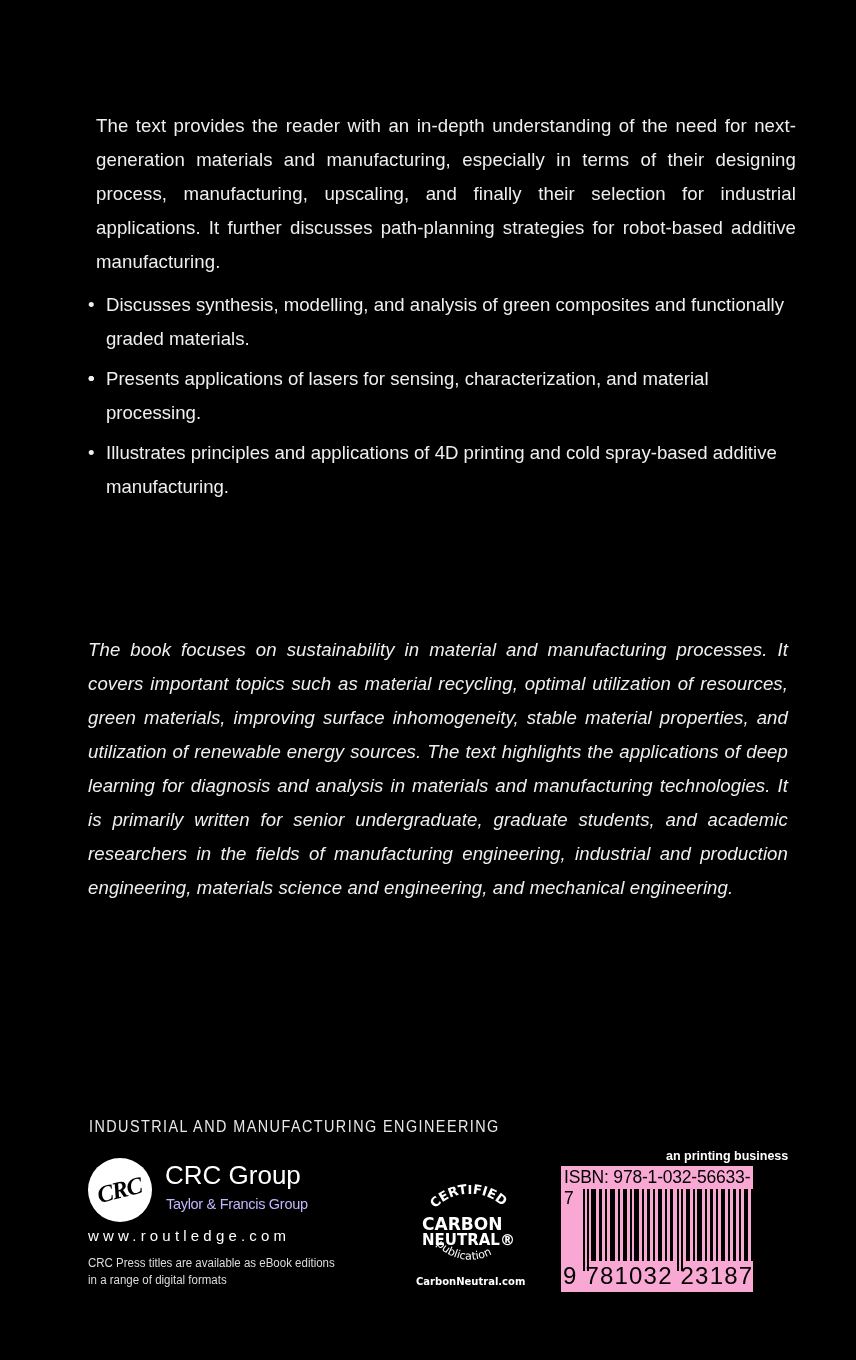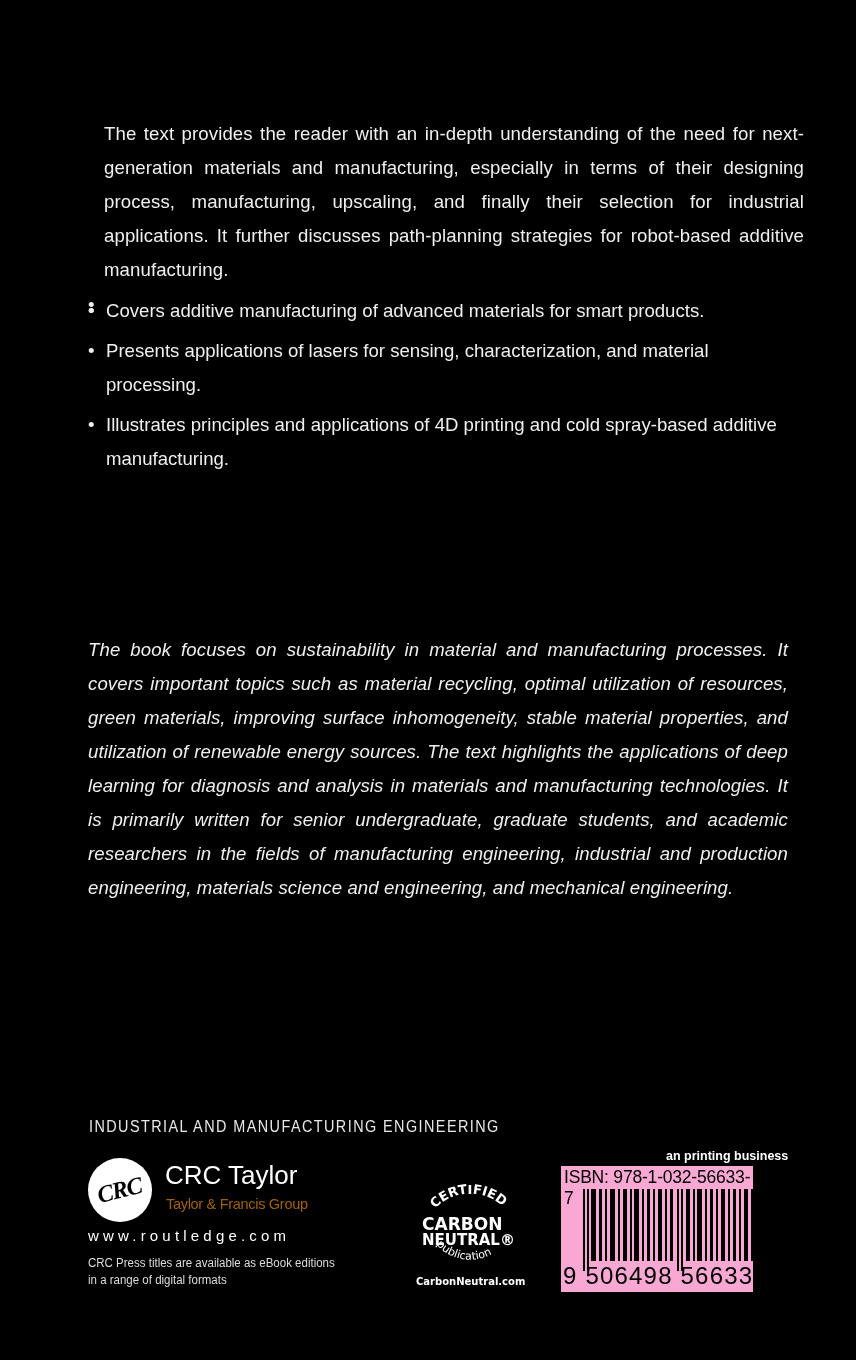--- a/index.html
+++ b/index.html
@@ -28,21 +28,21 @@
   }
   .crc-logo {
     position: absolute; left: 88px; top: 1158px; width: 64px; height: 64px; border-radius: 50%;
     background: #fff; display: flex; align-items: center; justify-content: center;
   }
   .crc-logo span {
     color: #000; font-family: "Liberation Serif", serif; font-style: italic; font-weight: bold;
     font-size: 24px; transform: rotate(-14deg); letter-spacing: -1px;
   }
   .crc-name { position: absolute; left: 165px; top: 1160px; font-size: 26px; color: #fff; }
-  .crc-group { position: absolute; left: 166px; top: 1196px; font-size: 14.5px; color: #a16207; letter-spacing: -0.3px; }
+  .crc-group { position: absolute; left: 166px; top: 1196px; font-size: 14.5px; color: #c4b5fd; letter-spacing: -0.3px; }
   .url { position: absolute; left: 88px; top: 1227px; font-size: 15px; letter-spacing: 4.2px; color: #fff; text-align: right; }
   .ebook {
     position: absolute; left: 88px; top: 1255px; font-size: 12.5px; line-height: 17px; color: #ddd;
     transform: scaleX(0.92); transform-origin: left top;
   }
   .carbon { position: absolute; left: 410px; top: 1175px; width: 130px; height: 125px; }
   .informa { position: absolute; left: 666px; top: 1149px; font-size: 12.5px; font-weight: bold; color: #fff; }
   .barcode-box {
     position: absolute; left: 561px; top: 1166px; width: 192px; height: 126px; background: #f9a8d4;
   }
@@ -54,38 +54,38 @@
   .ean-digits {
     position: absolute; left: 2px; top: 96px; font-size: 24px; color: #000; letter-spacing: 1.2px;
     font-family: "Liberation Sans", sans-serif; background: transparent; white-space: pre;
   }
 </style>
 </head>
 <body>
 
 <div class="page">
 
-  <p class="body-text para1" style="margin:16px;">The text provides the reader with an in-depth understanding of the need for next-generation materials and manufacturing, especially in terms of their designing process, manufacturing, upscaling, and finally their selection for industrial applications. It further discusses path-planning strategies for robot-based additive manufacturing.</p>
+  <p class="body-text para1" style="margin:8px;">The text provides the reader with an in-depth understanding of the need for next-generation materials and manufacturing, especially in terms of their designing process, manufacturing, upscaling, and finally their selection for industrial applications. It further discusses path-planning strategies for robot-based additive manufacturing.</p>
 
   <ul class="bullets">
+    <li><span class="dot">•</span><span>Discusses synthesis, modelling, and analysis of green composites and functionally graded materials.</span></li>
     <li><span class="dot">•</span></li>
     <li><span class="dot">•</span></li>
-    <li><span class="dot">•</span><span>Covers additive manufacturing of advanced materials for smart products.</span></li>
     <li><span class="dot">•</span><span>Presents applications of lasers for sensing, characterization, and material processing.</span></li>
     <li><span class="dot">•</span><span>Illustrates principles and applications of 4D printing and cold spray-based additive manufacturing.</span></li>
   </ul>
 
   <p class="body-text para2" style="margin:0;">The book focuses on sustainability in material and manufacturing processes. It covers important topics such as material recycling, optimal utilization of resources, green materials, improving surface inhomogeneity, stable material properties, and utilization of renewable energy sources. The text highlights the applications of deep learning for diagnosis and analysis in materials and manufacturing technologies. It is primarily written for senior undergraduate, graduate students, and academic researchers in the fields of manufacturing engineering, industrial and production engineering, materials science and engineering, and mechanical engineering.</p>
 
   <div class="series">INDUSTRIAL AND MANUFACTURING ENGINEERING</div>
 
   <div class="crc-logo">
     <span>CRC</span>
   </div>
-  <div class="crc-name">CRC Taylor</div>
+  <div class="crc-name">CRC Group</div>
   <div class="crc-group">Taylor &amp; Francis Group</div>
   <div class="url">www.routledge.com</div>
   <div class="ebook">
     <div>CRC Press titles are available as eBook editions</div>
     <div>in a range of digital formats</div>
   </div>
 
   <svg class="carbon" viewBox="0 0 130 125">
     <defs>
       <path id="arcTop" d="M 20 40 A 48 48 0 0 1 100 40"></path>
@@ -133,16 +133,16 @@
         <rect x="152" y="0" width="3" height="72"></rect>
           <rect x="158" y="0" width="2" height="72"></rect>
         <rect x="163" y="0" width="4" height="72"></rect>
           <rect x="170" y="0" width="2" height="72"></rect>
         <rect x="175" y="0" width="3" height="72"></rect>
           <rect x="181" y="0" width="2" height="72"></rect>
         <rect x="186" y="0" width="2" height="82"></rect>
           <rect x="190" y="0" width="2" height="82"></rect>
       </g>
     </svg>
-    <div class="ean-digits">9 506498 566337</div>
+    <div class="ean-digits">9 781032 231874</div>
   </div>
 
 </div>
 
 </body></html>

